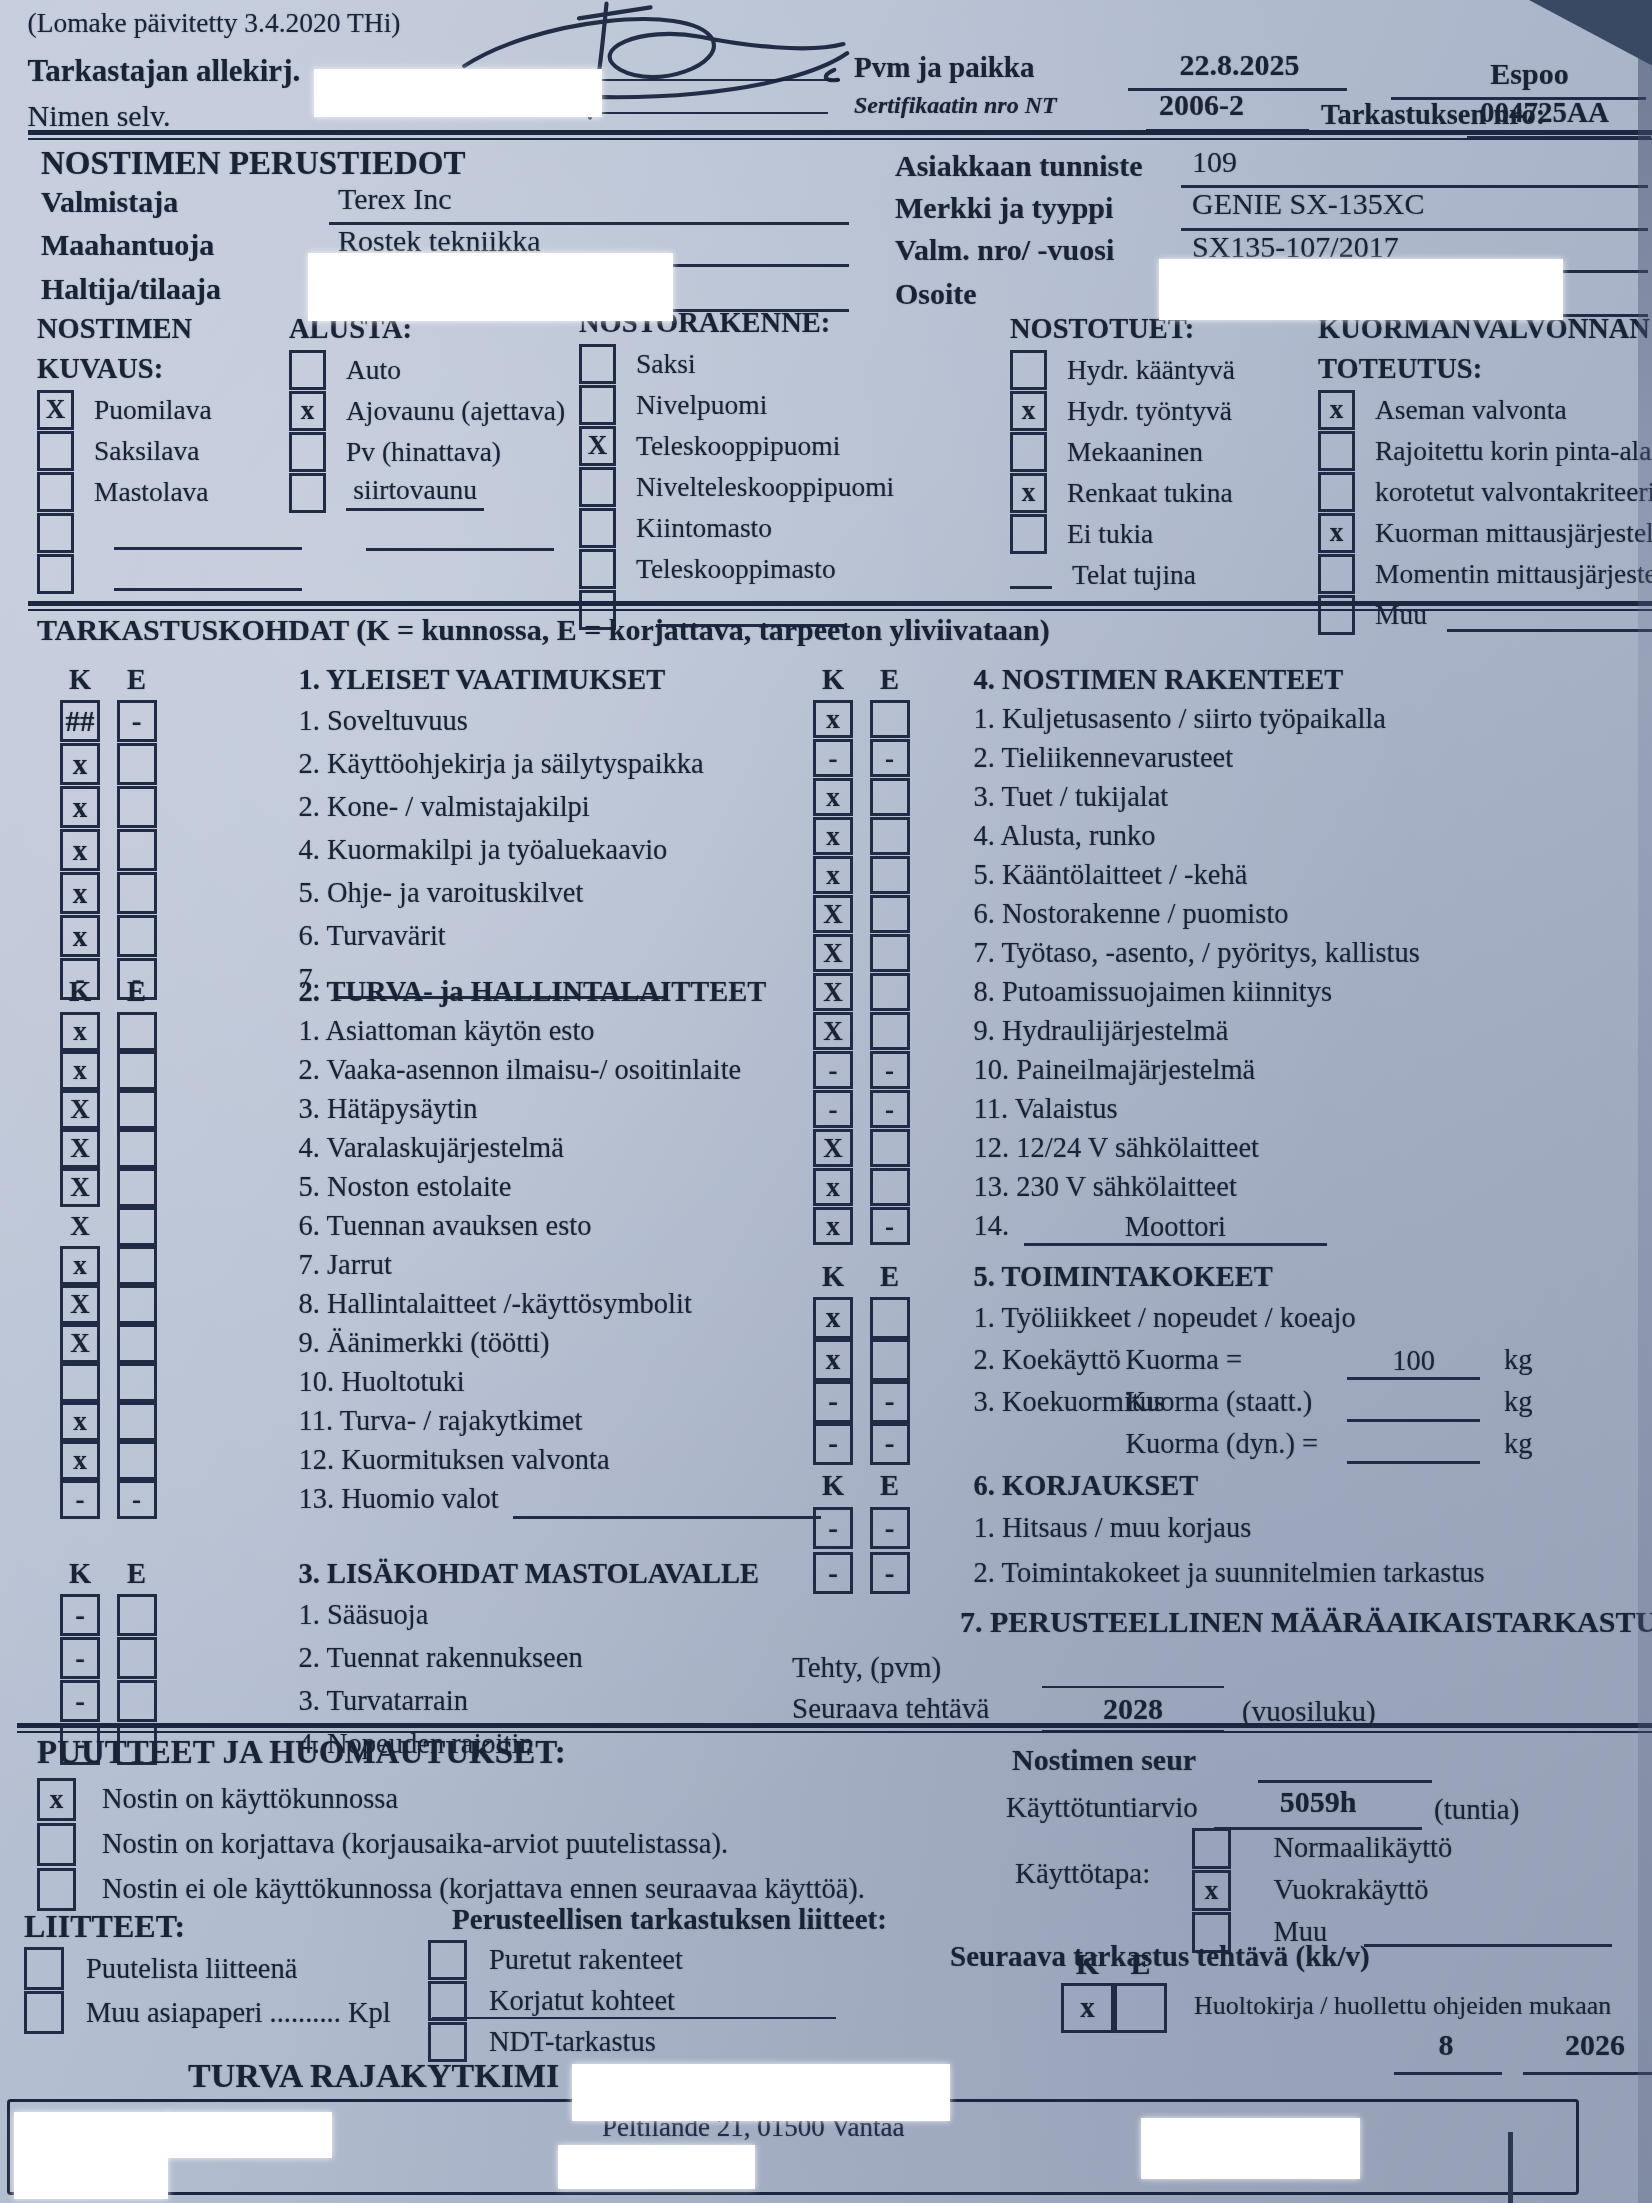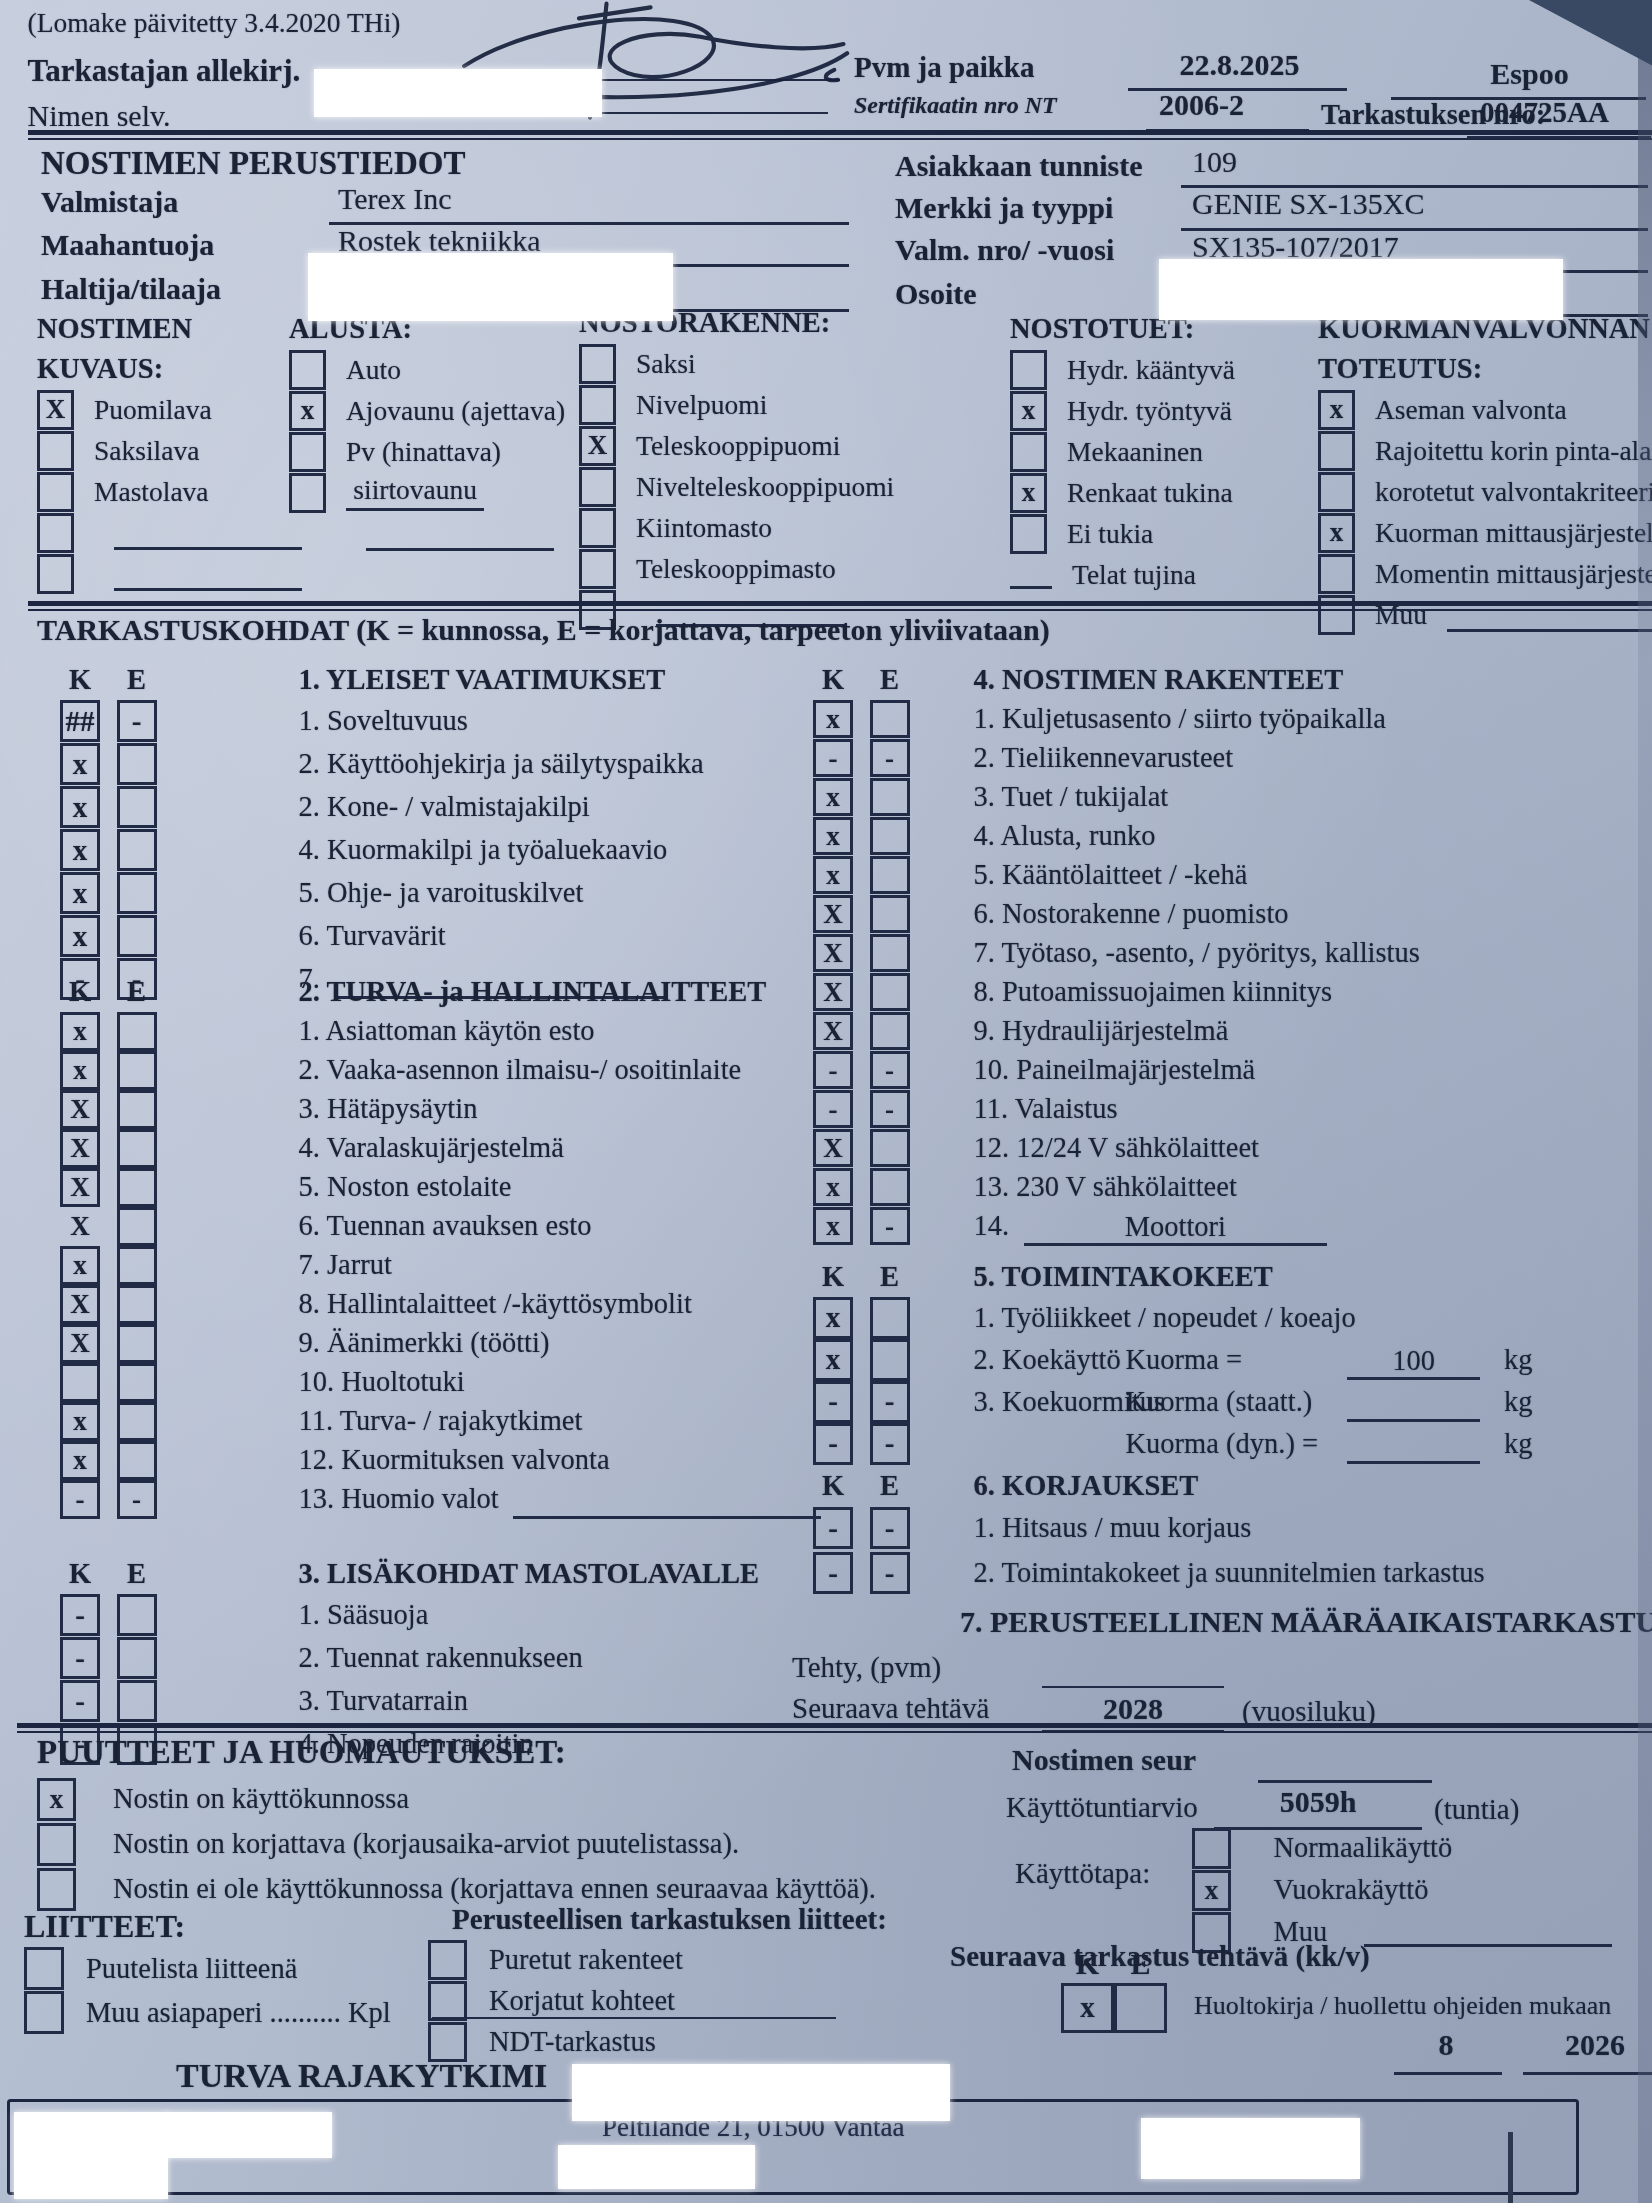--- a/index.html
+++ b/index.html
@@ -42,21 +42,21 @@
   .ctitle{font-size:28.5px;font-weight:bold;line-height:40px;white-space:nowrap;}
   .citem{display:flex;align-items:center;height:41px;}
   .citem .cb{width:37px;height:40px;font-size:27px;}
   .clabel{margin-left:20px;font-size:27.5px;white-space:nowrap;}
   .ulined{border-bottom:3.7px solid #222b45;padding:0 7.3px 1.8px;}
   .preline{width:42px;border-bottom:3.7px solid #222b45;height:26px;margin-left:-37px;flex:none;}
   .tailline{width:188px;border-bottom:3.7px solid #222b45;height:31px;margin-left:20px;flex:none;}
   .c5 .tailline{width:216px;}
   .pitem{display:flex;align-items:center;height:45px;}
   .pitem .cb{width:39px;height:43px;font-size:27px;}
-  .pitem .plabel{margin-left:37px;font-size:28.5px;white-space:nowrap;}
+  .pitem .plabel{margin-left:26px;font-size:28.5px;white-space:nowrap;}
   .uitem{display:flex;align-items:center;height:42px;gap:24px;}
   .uitem .cb{width:39px;height:41px;font-size:27px;}
   .uitem .plabel{margin-left:18.4px;font-size:28.5px;white-space:nowrap;}
   .usage-tail .tailline{width:248px;height:27.5px;margin-left:13px;}
   .litem{display:flex;align-items:center;height:44px;}
   .litem .cb{width:40px;height:43px;}
   .litem .plabel{margin-left:22px;font-size:28.5px;white-space:nowrap;}
   .titem{display:flex;align-items:center;height:41px;}
   .titem .cb{width:39px;height:40px;}
   .titem .plabel{margin-left:22px;font-size:28.5px;white-space:nowrap;}
@@ -848,21 +848,21 @@
     </div>
   </div>
   <div class="abs nw" style="left:1194px;top:1991px;font-size:26px;">Huoltokirja / huollettu ohjeiden mukaan</div>
 
   <div class="abs nw b" style="left:950px;top:1940px;font-size:29px;">Seuraava tarkastus tehtävä (kk/v)</div>
   <div class="abs nw b" style="left:1391px;top:2028px;font-size:30px;width:110px;text-align:center;">8</div>
   <div class="hline" style="left:1394px;top:2072px;width:108px;"></div>
   <div class="abs nw b" style="left:1517px;top:2028px;font-size:30px;width:156px;text-align:center;">2026</div>
   <div class="hline" style="left:1523px;top:2072px;width:129px;"></div>
 
-  <div class="abs nw b" style="left:176px;top:2057px;font-size:34px;">TURVA RAJAKYTKIMI</div>
+  <div class="abs nw b" style="left:188px;top:2057px;font-size:34px;">TURVA RAJAKYTKIMI</div>
   <div class="bbox"></div>
   <div class="abs nw" style="left:602px;top:2112px;font-size:27px;z-index:3;color:#222c48;">Peltilande 21, 01500 Vantaa</div>
   <div class="vline"></div>
 
   <div class="wbox" style="left:13.8px;top:2112px;width:154px;height:87px;"></div>
   <div class="wbox" style="left:165px;top:2112px;width:167px;height:46px;"></div>
   <div class="wbox" style="left:572px;top:2064px;width:378px;height:57px;"></div>
   <div class="wbox" style="left:558px;top:2145px;width:197px;height:44px;"></div>
   <div class="wbox" style="left:1141px;top:2118px;width:219px;height:61px;"></div>
 </div>

